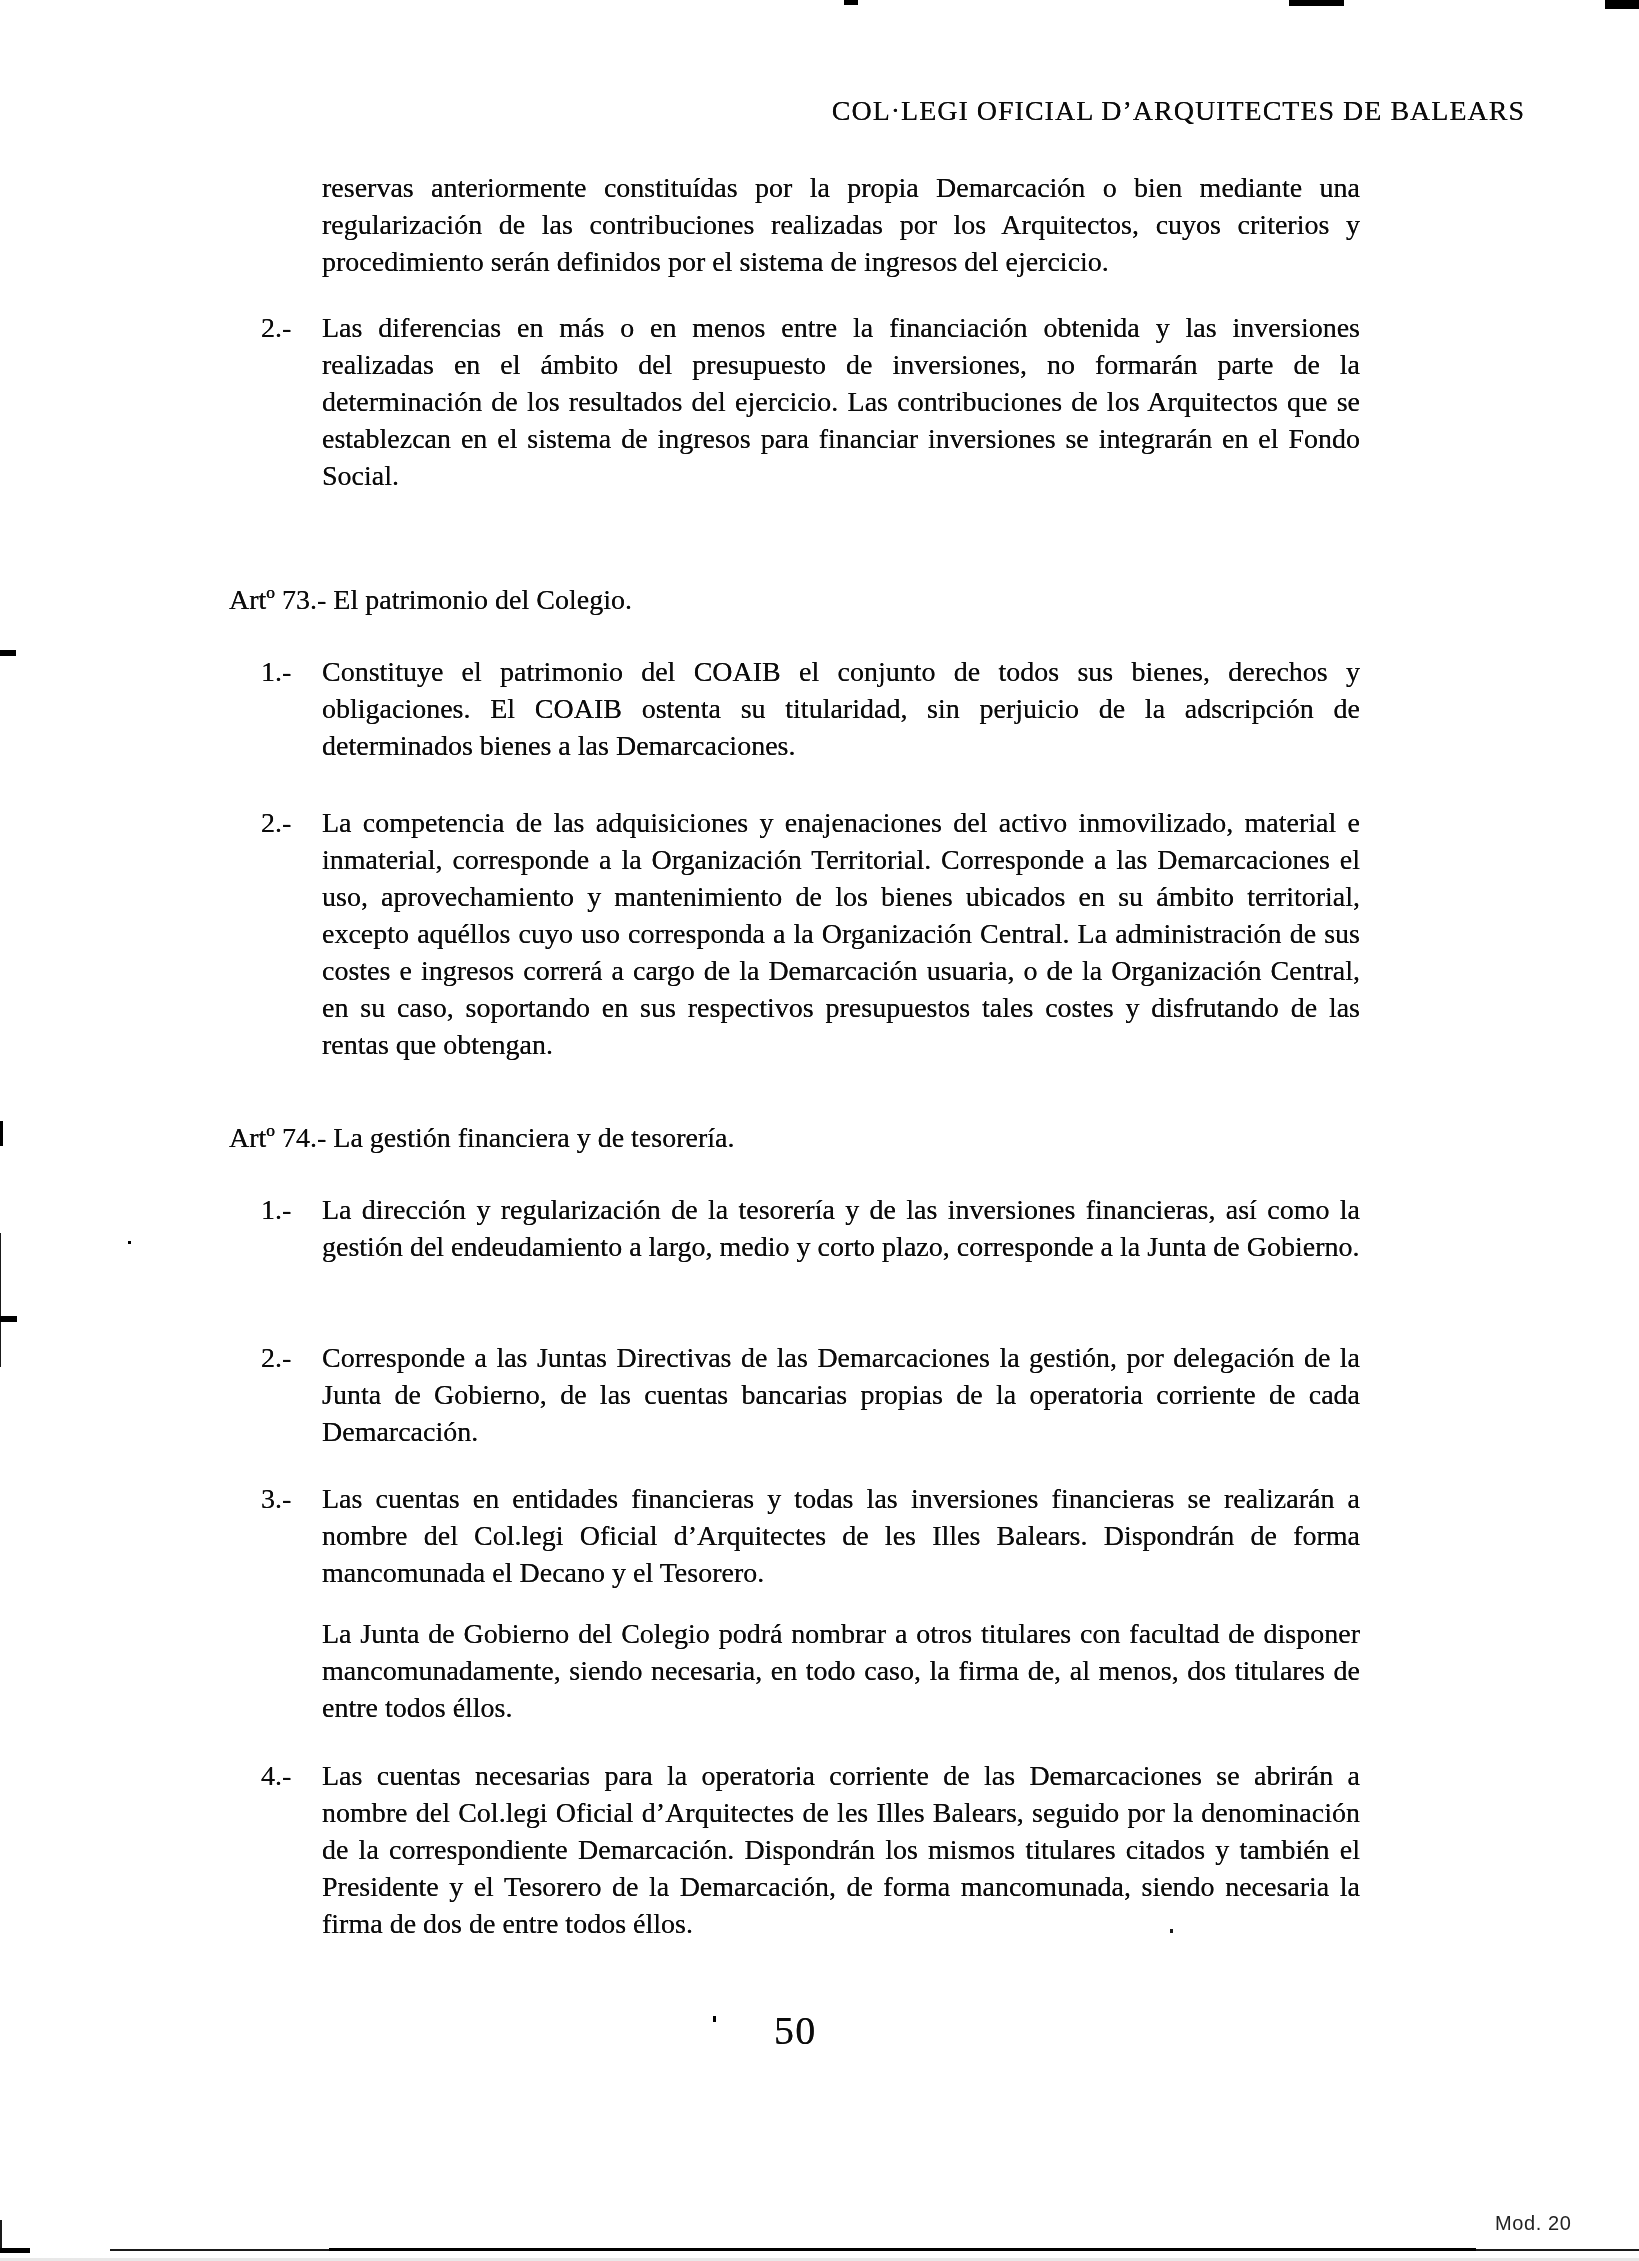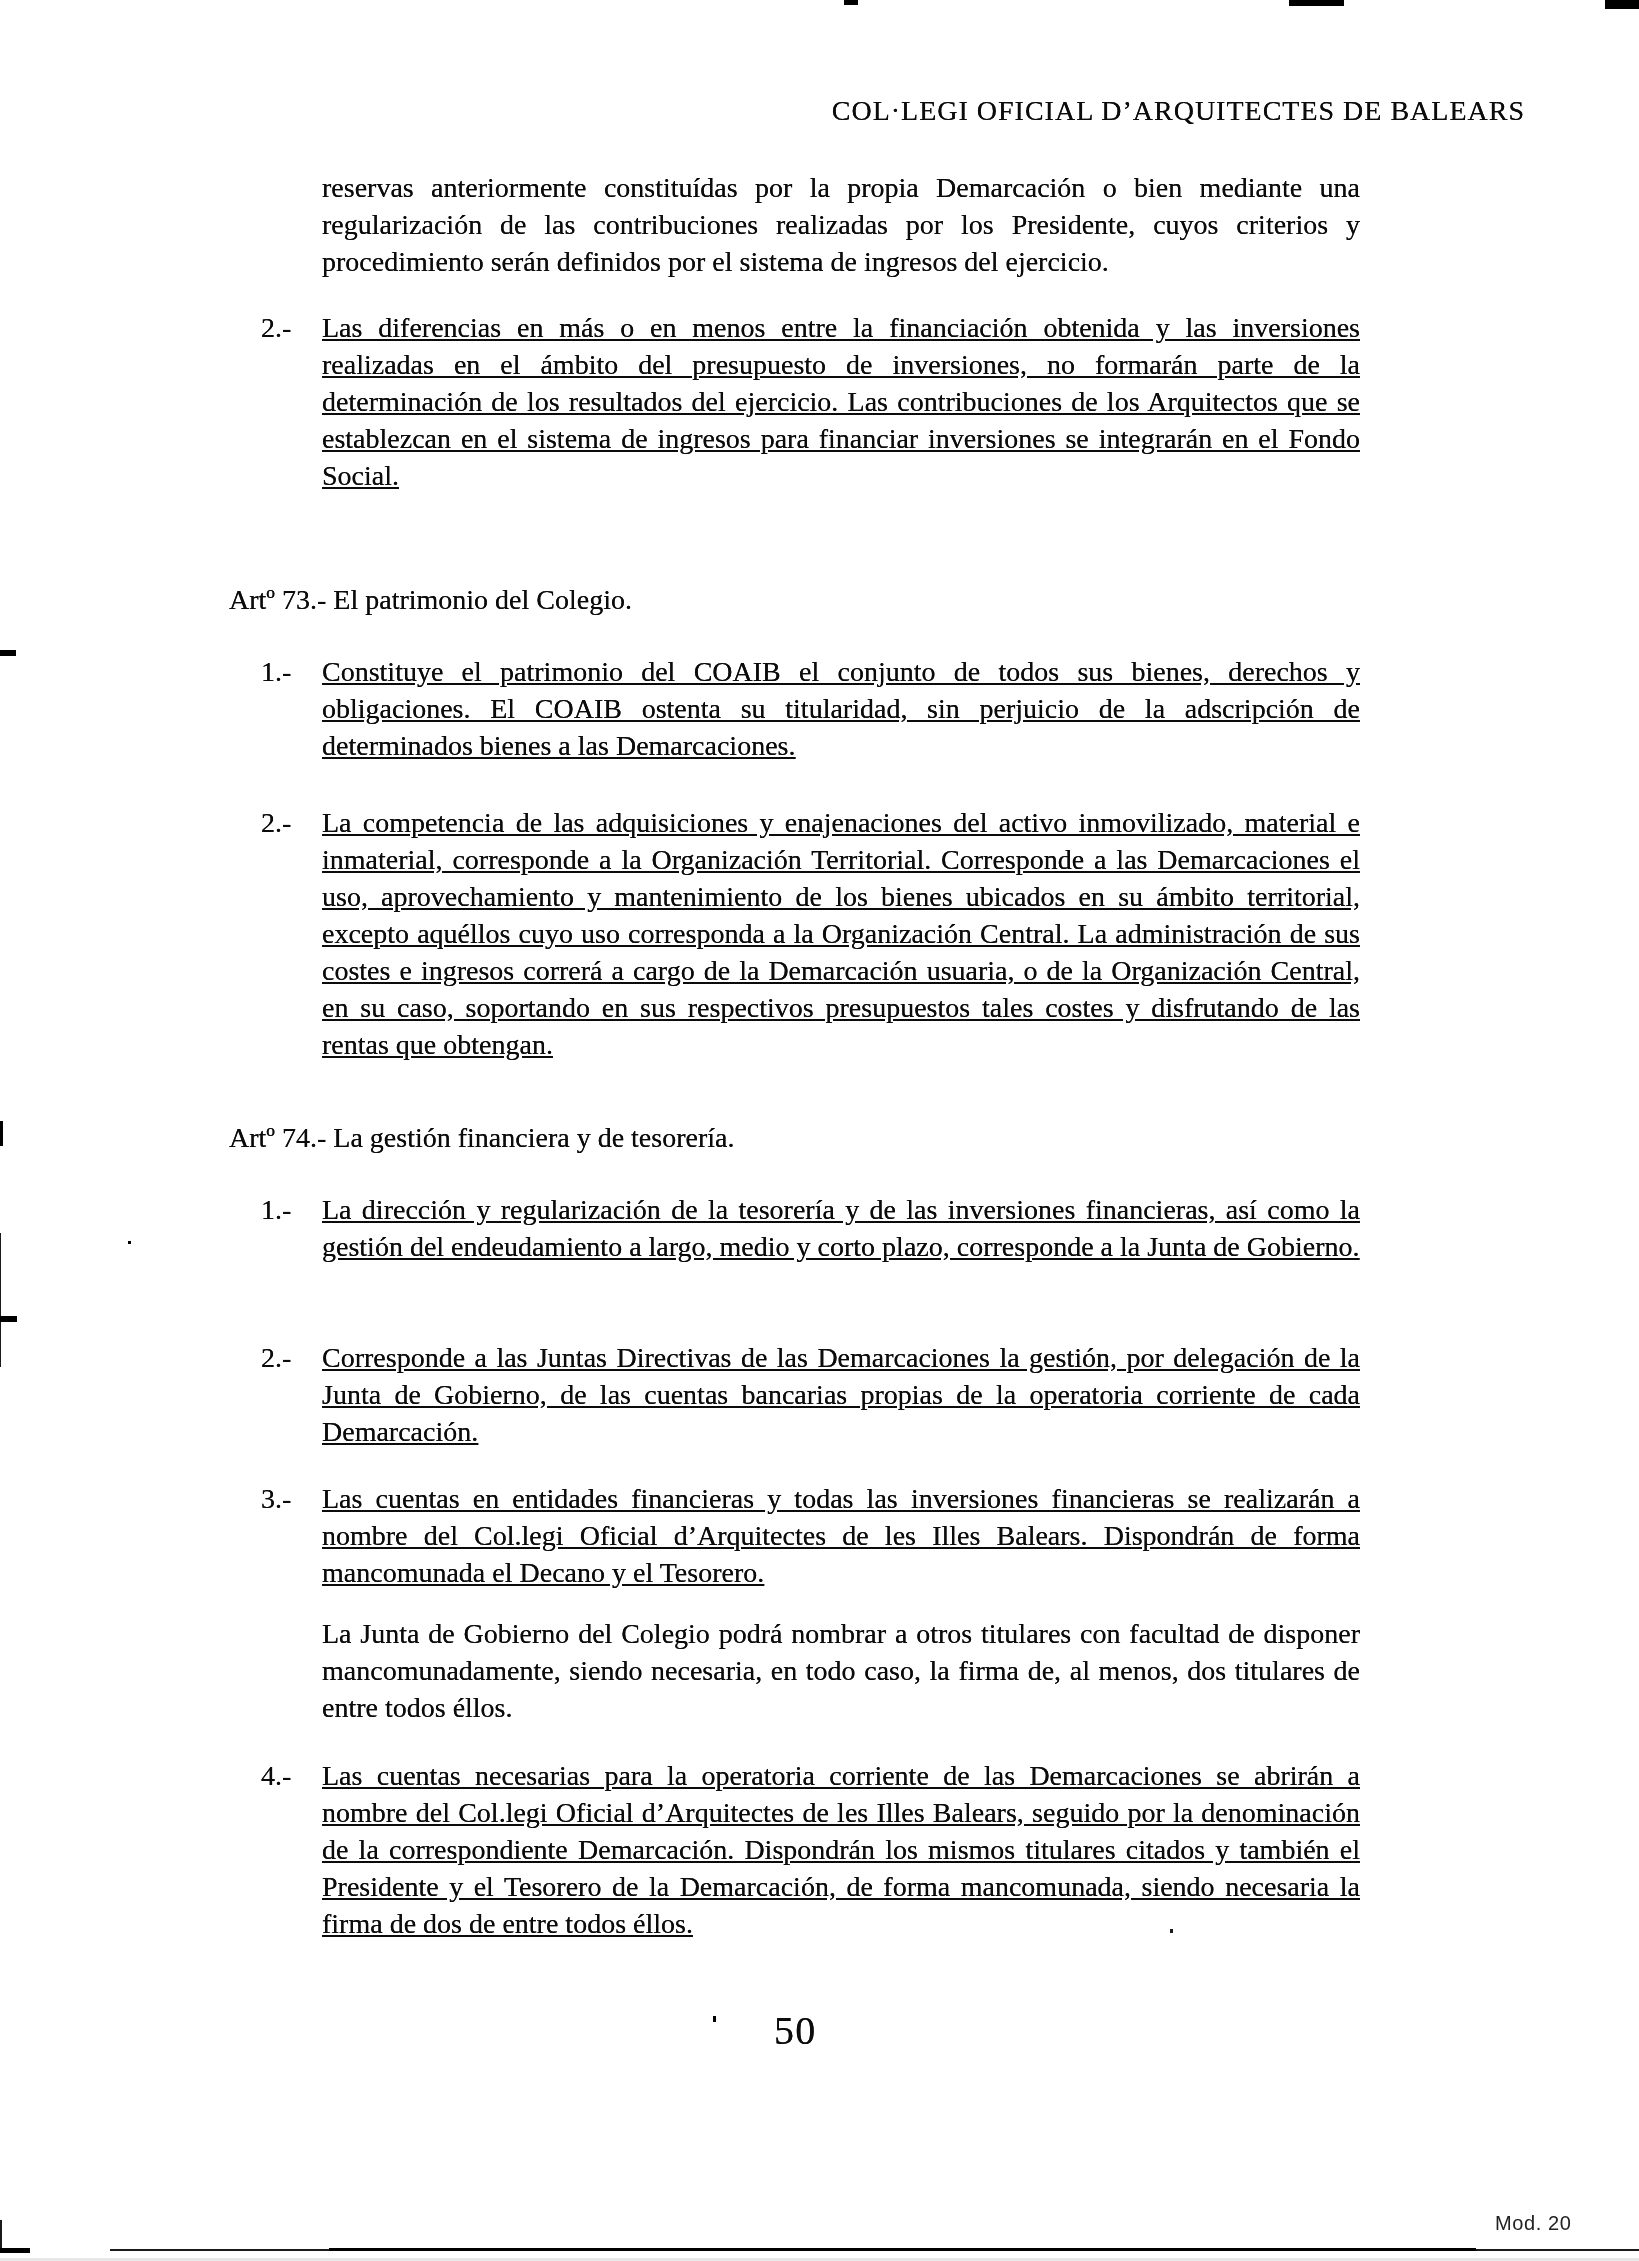--- a/index.html
+++ b/index.html
@@ -37,21 +37,21 @@
     white-space: nowrap;
   }
 
   .item {
     left: 261px;
     width: 1099px;
     display: flex;
     align-items: flex-start;
   }
   .item-num { flex: 0 0 61px; width: 61px; }
-  .item-txt { width: 1038px; text-align: justify; text-decoration: underline; }
+  .item-txt { width: 1038px; text-align: justify; }
 
   .page-number {
     left: 774px;
     top: 2007px;
     font-size: 40px;
     letter-spacing: 1.3px;
     text-align: right;
   }
 
   .form-model {
@@ -67,21 +67,21 @@
   .artifact { position: absolute; background: #000; }
   .artifact.light { background: #1a1a1a; }
 </style>
 </head>
 <body>
 
 <div class="page">
 
   <div class="abs header-title">COL·LEGI OFICIAL D’ARQUITECTES DE BALEARS</div>
 
-  <div class="abs para body-text" style="top:169px;">reservas anteriormente constituídas por la propia Demarcación o bien  mediante una regularización de las contribuciones realizadas por los Presidente, cuyos criterios y procedimiento serán definidos por el sistema de ingresos del ejercicio.</div>
+  <div class="abs para body-text" style="top:169px;">reservas anteriormente constituídas por la propia Demarcación o bien  mediante una regularización de las contribuciones realizadas por los Arquitectos, cuyos criterios y procedimiento serán definidos por el sistema de ingresos del ejercicio.</div>
 
   <div class="abs item body-text" style="top:309px;">
     <div class="item-num">2.-</div>
     <div class="item-txt">Las diferencias en más o en menos entre la financiación obtenida y las inversiones realizadas en el ámbito del presupuesto de inversiones, no formarán parte de la determinación de los resultados del ejercicio. Las contribuciones de los Arquitectos que se establezcan en el sistema de ingresos para financiar inversiones se integrarán en el Fondo Social.</div>
   </div>
 
   <div class="abs article-heading body-text" style="top:581px;">Artº 73.- El patrimonio del Colegio.</div>
 
   <div class="abs item body-text" style="top:653px;">
     <div class="item-num">1.-</div>

